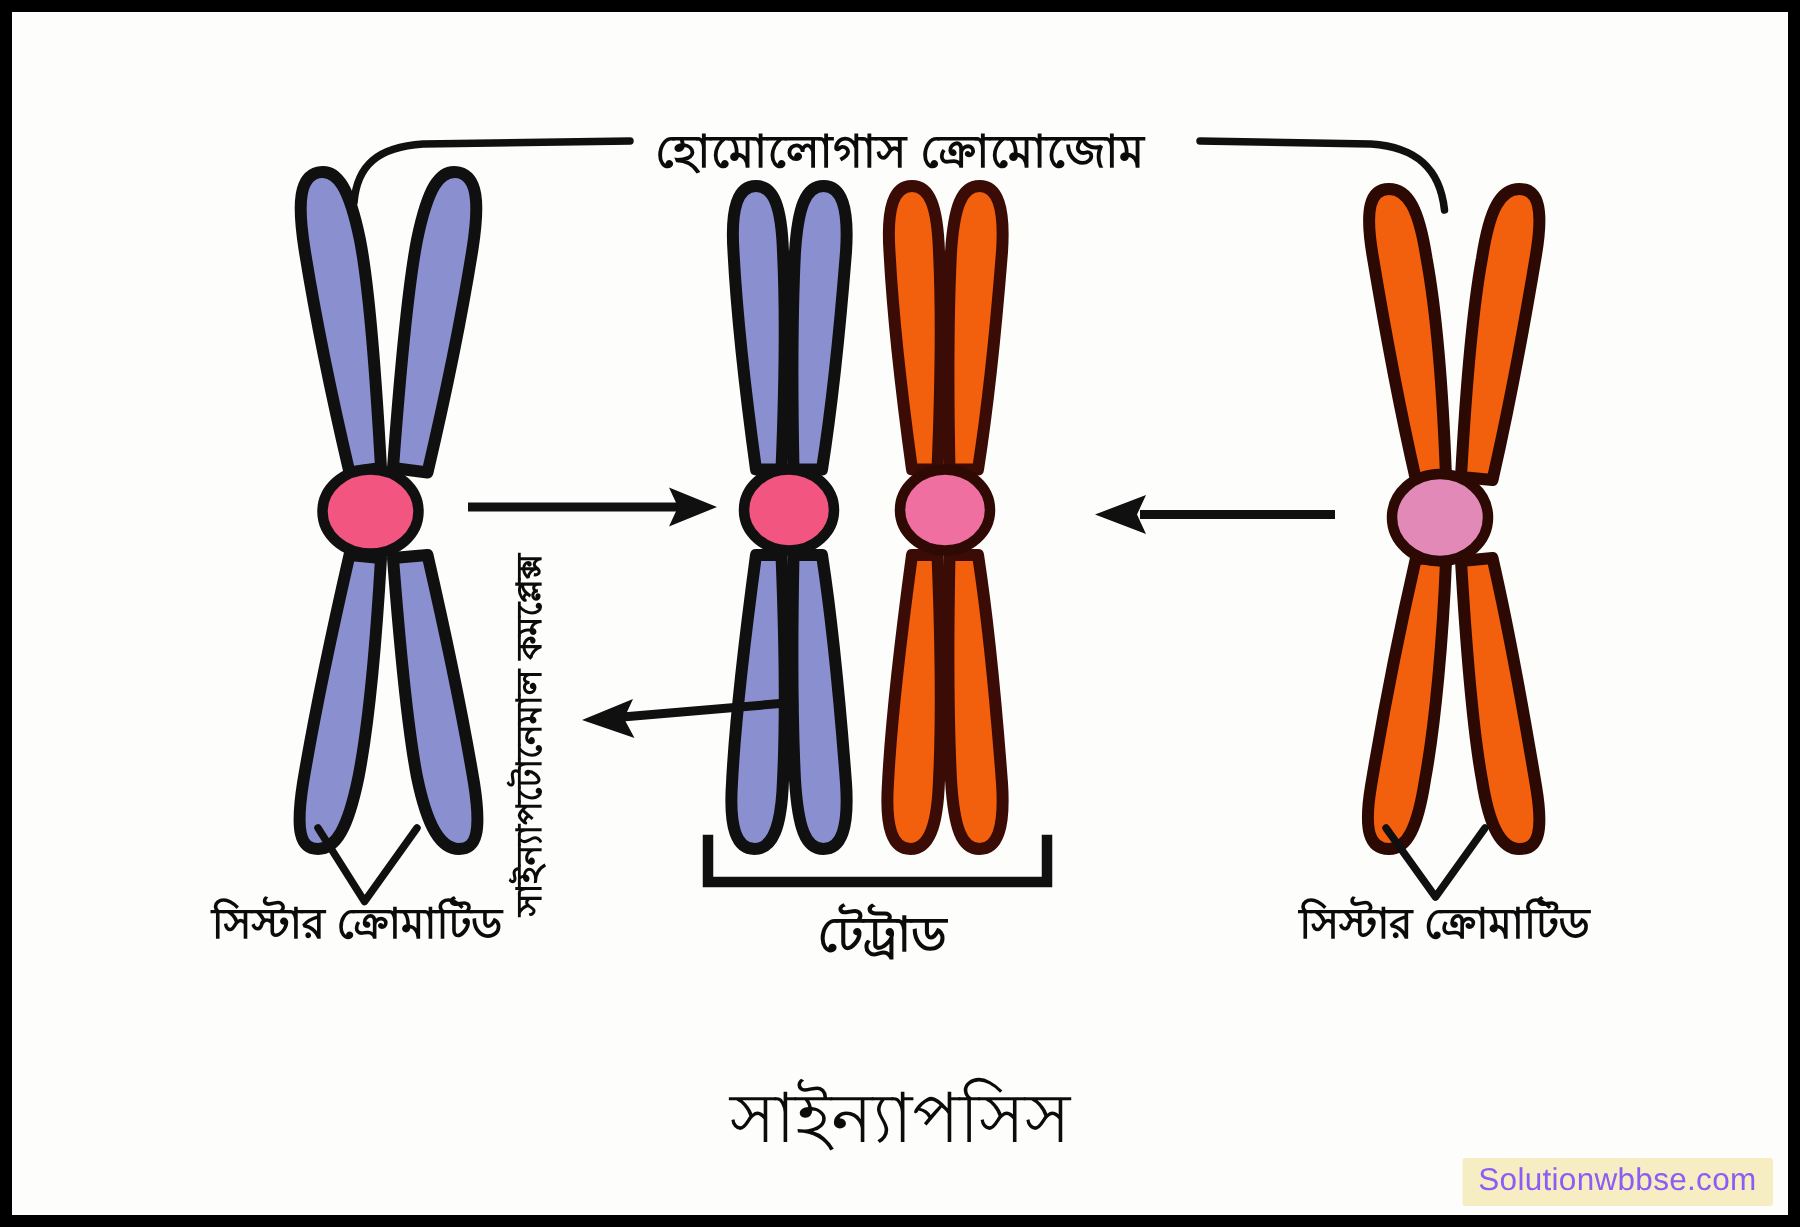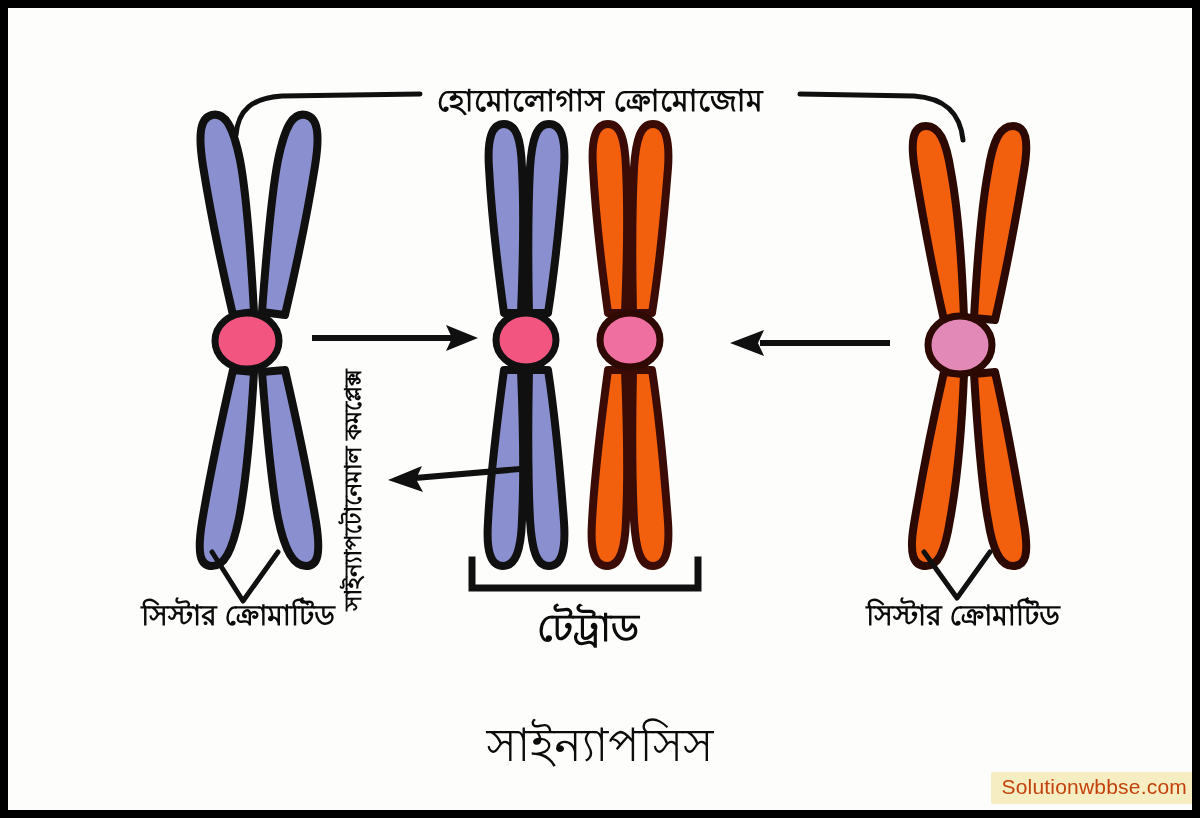--- a/index.html
+++ b/index.html
@@ -29,35 +29,35 @@
   #label-sister-left{
     left:238px;top:594px;transform:translateX(-50%);
     font-size:28px;font-weight:600;
   }
   #label-sister-right{
     left:963px;top:594px;transform:translateX(-50%);
     font-size:28px;font-weight:600;
   }
   #label-tetrad{
     left:588px;top:598px;transform:translateX(-50%);
-    font-size:38px;font-weight:600;
+    font-size:32px;font-weight:600;
   }
   #label-synaptonemal{
     left:354px;top:490px;
     transform:translate(-50%,-50%) rotate(-90deg);
     transform-origin:center center;
     font-size:23px;font-weight:600;
   }
   #label-synapsis{
     left:600px;top:710px;transform:translateX(-50%);
     font-size:46px;font-weight:500;
   }
   #watermark{
-    position:absolute;right:2px;bottom:14px;
-    background:#f6eec2;color:#c2410c;
+    position:absolute;right:18px;bottom:14px;
+    background:#f6eec2;color:#8b5cf6;
     font-size:21px;padding:3px 11px 5px 11px;
     letter-spacing:.2px;border-radius:2px;
   }
 </style>
 </head>
 <body>
 
 <div id="canvas">
 
   <svg class="art" viewBox="0 0 1200 818">

